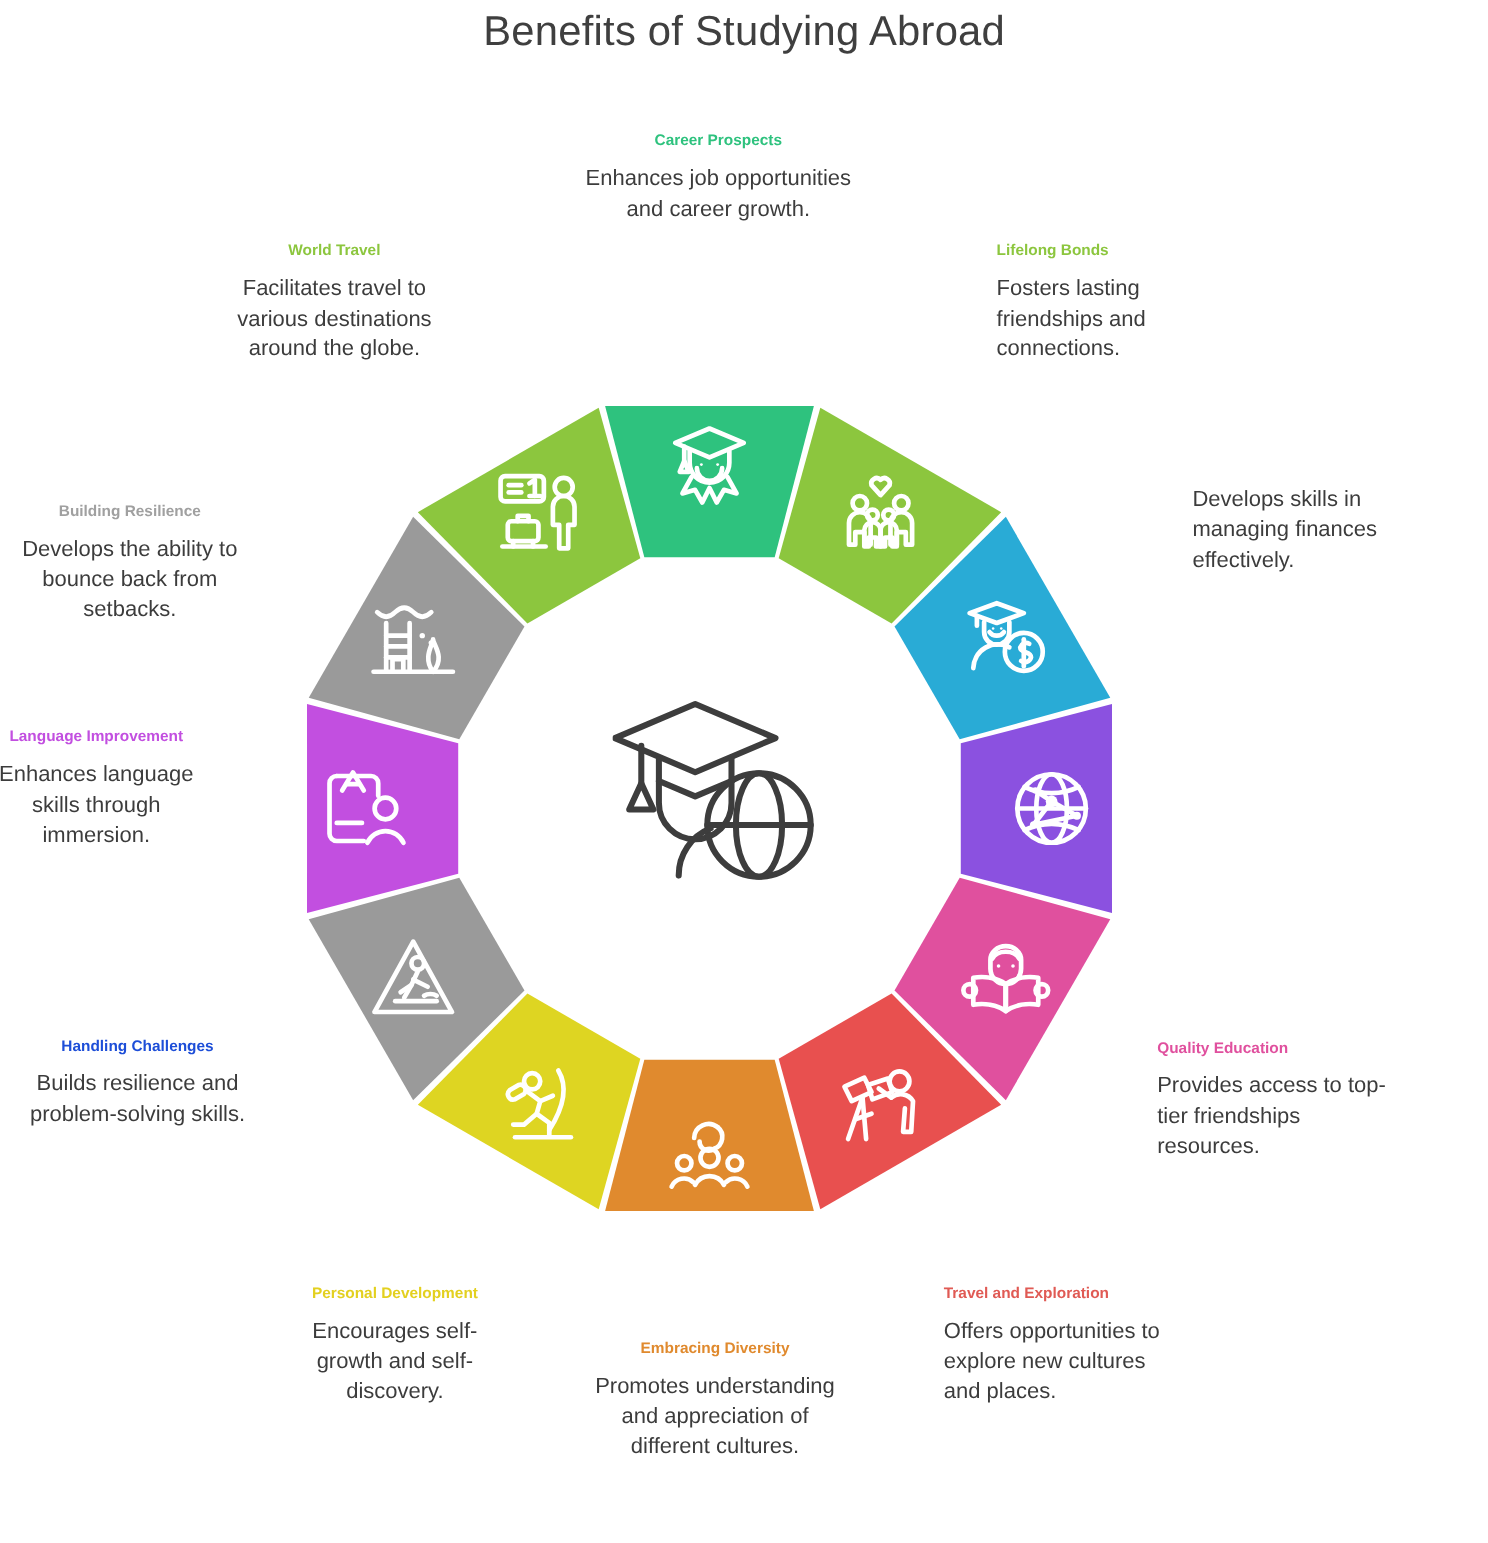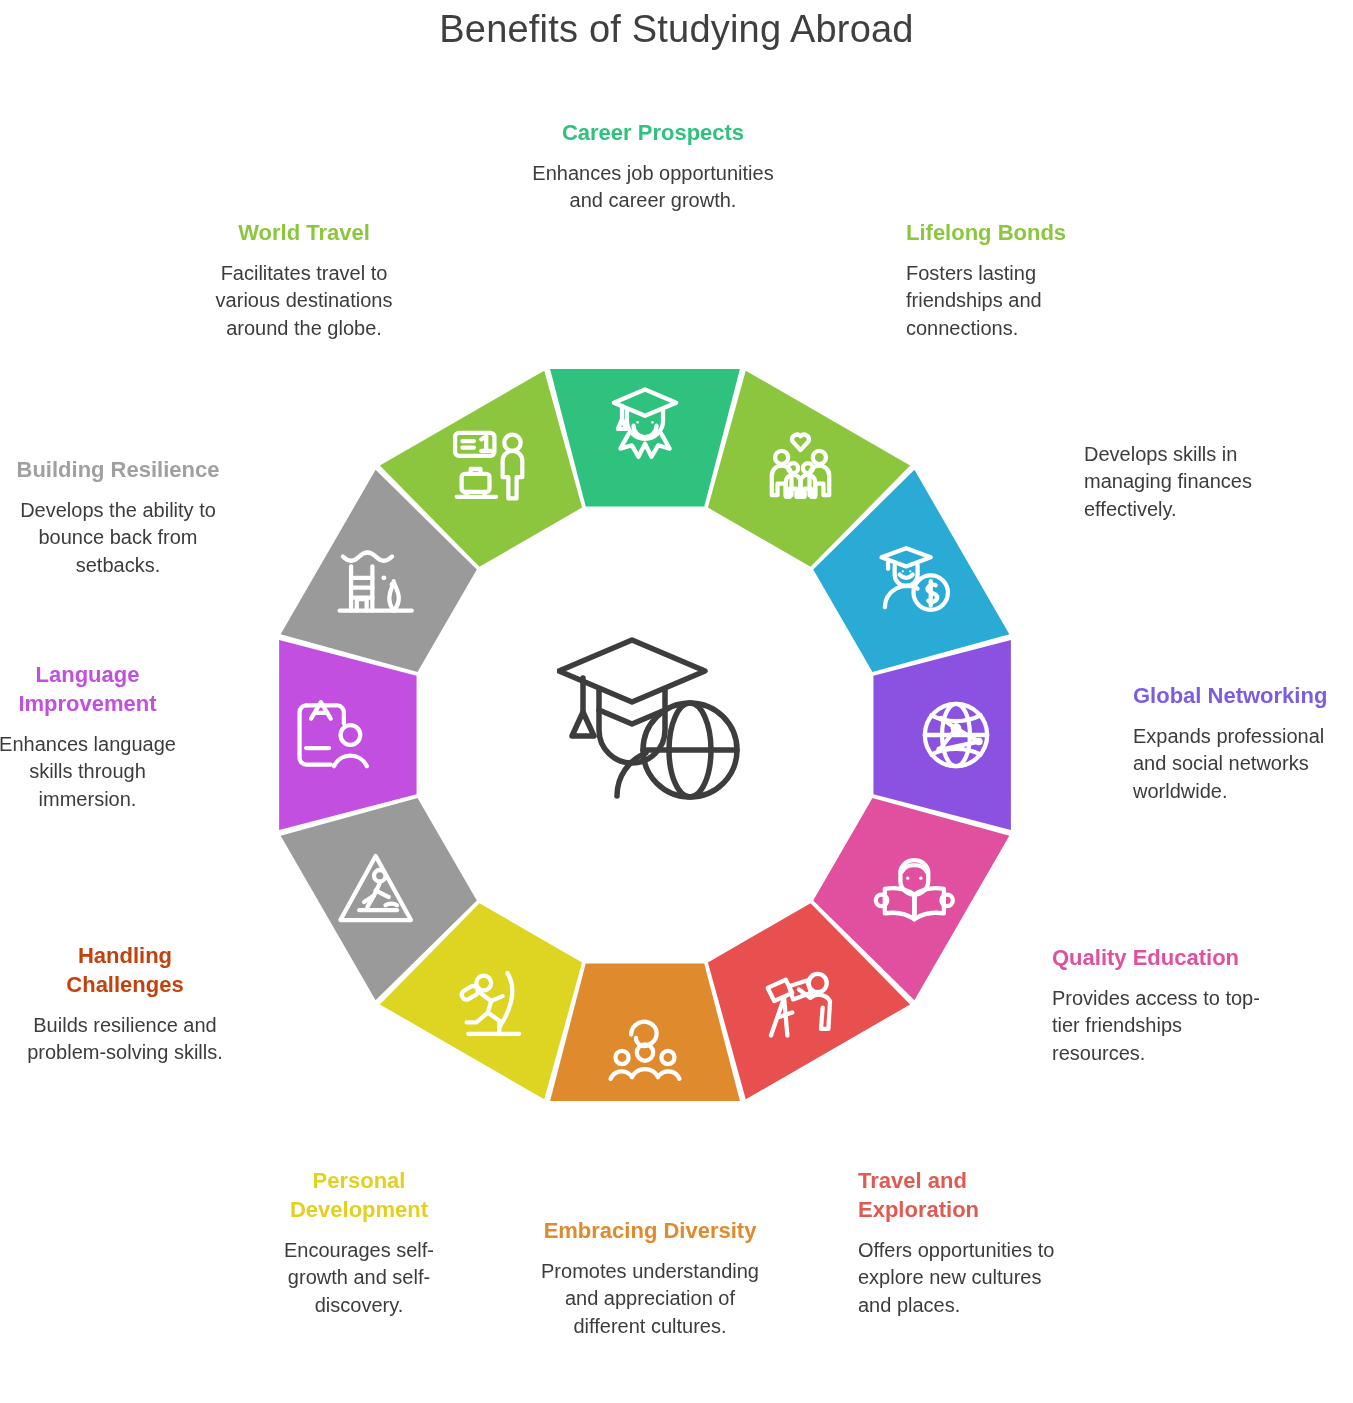--- a/index.html
+++ b/index.html
@@ -23,21 +23,21 @@
   #wheel svg{ display:block; }
 
   #centerIcon{
     position:absolute; left:557px; top:628px;
     width:190px; height:180px;
   }
 
   
   .lbl{ position:absolute; }
   .lbl .h{
-    font-size:22px; font-weight:bold; line-height:1.32;
+    font-size:14px; font-weight:bold; line-height:1.32;
     margin-bottom:13px;
   }
   .lbl .d{
     font-size:20px; font-weight:400; line-height:1.37; color:#3c3c3c;
   }
   .ta-c{ text-align:center; }
   .ta-l{ text-align:left; }
   .ta-r{ text-align:center; }
 </style>
 </head>
@@ -219,24 +219,20 @@
 
   <div class="lbl ta-l" style="left:906px; top:218px; width:210px;">
     <div class="h" style="color: rgb(140, 198, 62);">Lifelong Bonds</div>
     <div class="d">Fosters lasting friendships and connections.</div>
   </div>
 
   <div class="lbl ta-l" style="left:1084px; top:441px; width:195px;">
     <div class="d">Develops skills in managing finances effectively.</div>
   </div>
 
-  <div class="lbl ta-l" style="left:1133px; top:681px; width:215px;">
-    <div class="h" style="color: rgb(124, 92, 224);">Global Networking</div>
-    <div class="d">Expands professional and social networks worldwide.</div>
-  </div>
 
   <div class="lbl ta-l" style="left:1052px; top:943px; width:225px;">
     <div class="h" style="color: rgb(224, 80, 158);">Quality Education</div>
     <div class="d">Provides access to top-tier friendships resources.</div>
   </div>
 
   <div class="lbl ta-l" style="left:858px; top:1166px; width:220px;">
     <div class="h" style="color: rgb(224, 90, 84);">Travel and Exploration</div>
     <div class="d">Offers opportunities to explore new cultures and places.</div>
   </div>
@@ -245,21 +241,21 @@
     <div class="h" style="color: rgb(224, 138, 46);">Embracing Diversity</div>
     <div class="d">Promotes understanding and appreciation of different cultures.</div>
   </div>
 
   <div class="lbl ta-r" style="left:264px; top:1166px; width:190px;">
     <div class="h" style="color: rgb(227, 208, 31);">Personal Development</div>
     <div class="d">Encourages self-growth and self-discovery.</div>
   </div>
 
   <div class="lbl ta-r" style="left:20px; top:941px; width:210px;">
-    <div class="h" style="color: #c2410c;">Handling Challenges</div>
+    <div class="h" style="color: #1d4ed8;">Handling Challenges</div>
     <div class="d">Builds resilience and problem-solving skills.</div>
   </div>
 
   <div class="lbl ta-r" style="left:-10px; top:660px; width:195px;">
     <div class="h" style="color: rgb(194, 79, 224);">Language Improvement</div>
     <div class="d">Enhances language skills through immersion.</div>
   </div>
 
   <div class="lbl ta-r" style="left:8px; top:455px; width:220px;">
     <div class="h" style="color: rgb(160, 160, 160);">Building Resilience</div>

